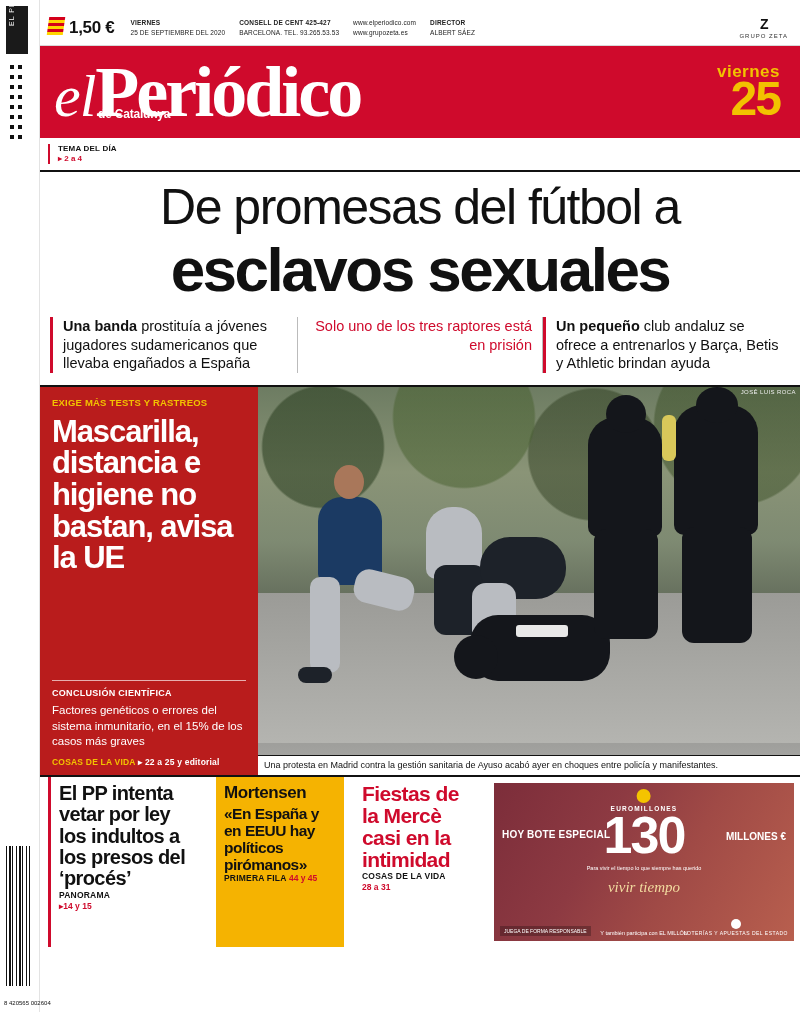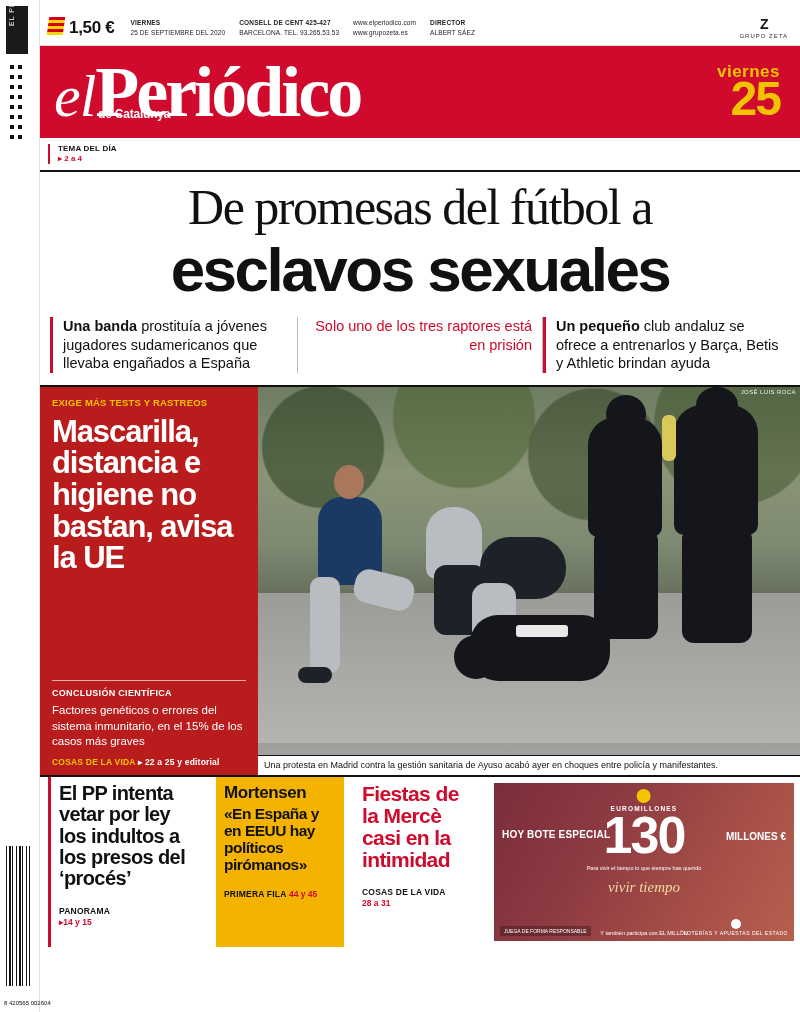--- a/index.html
+++ b/index.html
@@ -127,21 +127,21 @@
     font-size: 8px; line-height: 1.25; color: #111;
   }
   .kicker-right .k1 { font-weight: bold; letter-spacing: 0.2px; }
   .kicker-right .k2 { color: #cf0a2c; font-weight: bold; }
 
   
   .headline {
     padding: 10px 10px 6px 10px;
   }
   .hl1 {
-    font-family: Liberation Serif, serif;
+    font-family: Liberation Sans, sans-serif;
     font-size: 50px; line-height: 1.0; color: #111; letter-spacing: -1.5px;
     font-weight: normal; text-align: center;
   }
   .hl2 {
     font-size: 62px; line-height: 1.02; color: #111; letter-spacing: -2.5px;
     font-weight: bold; text-align: center; margin-top: 6px;
   }
 
   
   .decks {
@@ -225,21 +225,21 @@
     display: flex; height: 170px;
   }
   .b-col { padding: 6px 8px 6px 8px; }
   .b-col1 {
     width: 160px; border-left: 3px solid #cf0a2c; margin-left: 8px;
   }
   .b-col1 h3 {
     font-size: 20px; line-height: 1.07; font-weight: bold; color: #111;
     letter-spacing: -0.6px;
   }
-  .b-foot { margin-top: 16px; font-size: 8.5px; line-height: 1.3; }
+  .b-foot { margin-top: 0; font-size: 8.5px; line-height: 1.3; }
   .b-foot .lab { font-weight: bold; color: #111; letter-spacing: 0.2px; }
   .b-foot .pg { color: #cf0a2c; font-weight: bold; }
 
   .b-col2 {
     width: 128px; background: #f5b301; margin-left: 8px; color: #111;
   }
   .b-col2 .nm { font-size: 17px; font-weight: bold; letter-spacing: -0.4px; }
   .b-col2 .qt { font-size: 15.5px; line-height: 1.1; font-weight: bold; letter-spacing: -0.5px; margin-top: 2px;}
   .b-col2 .b-foot .lab { color: #111; }
   .b-col2 .b-foot .pg { color: #cf0a2c; }

